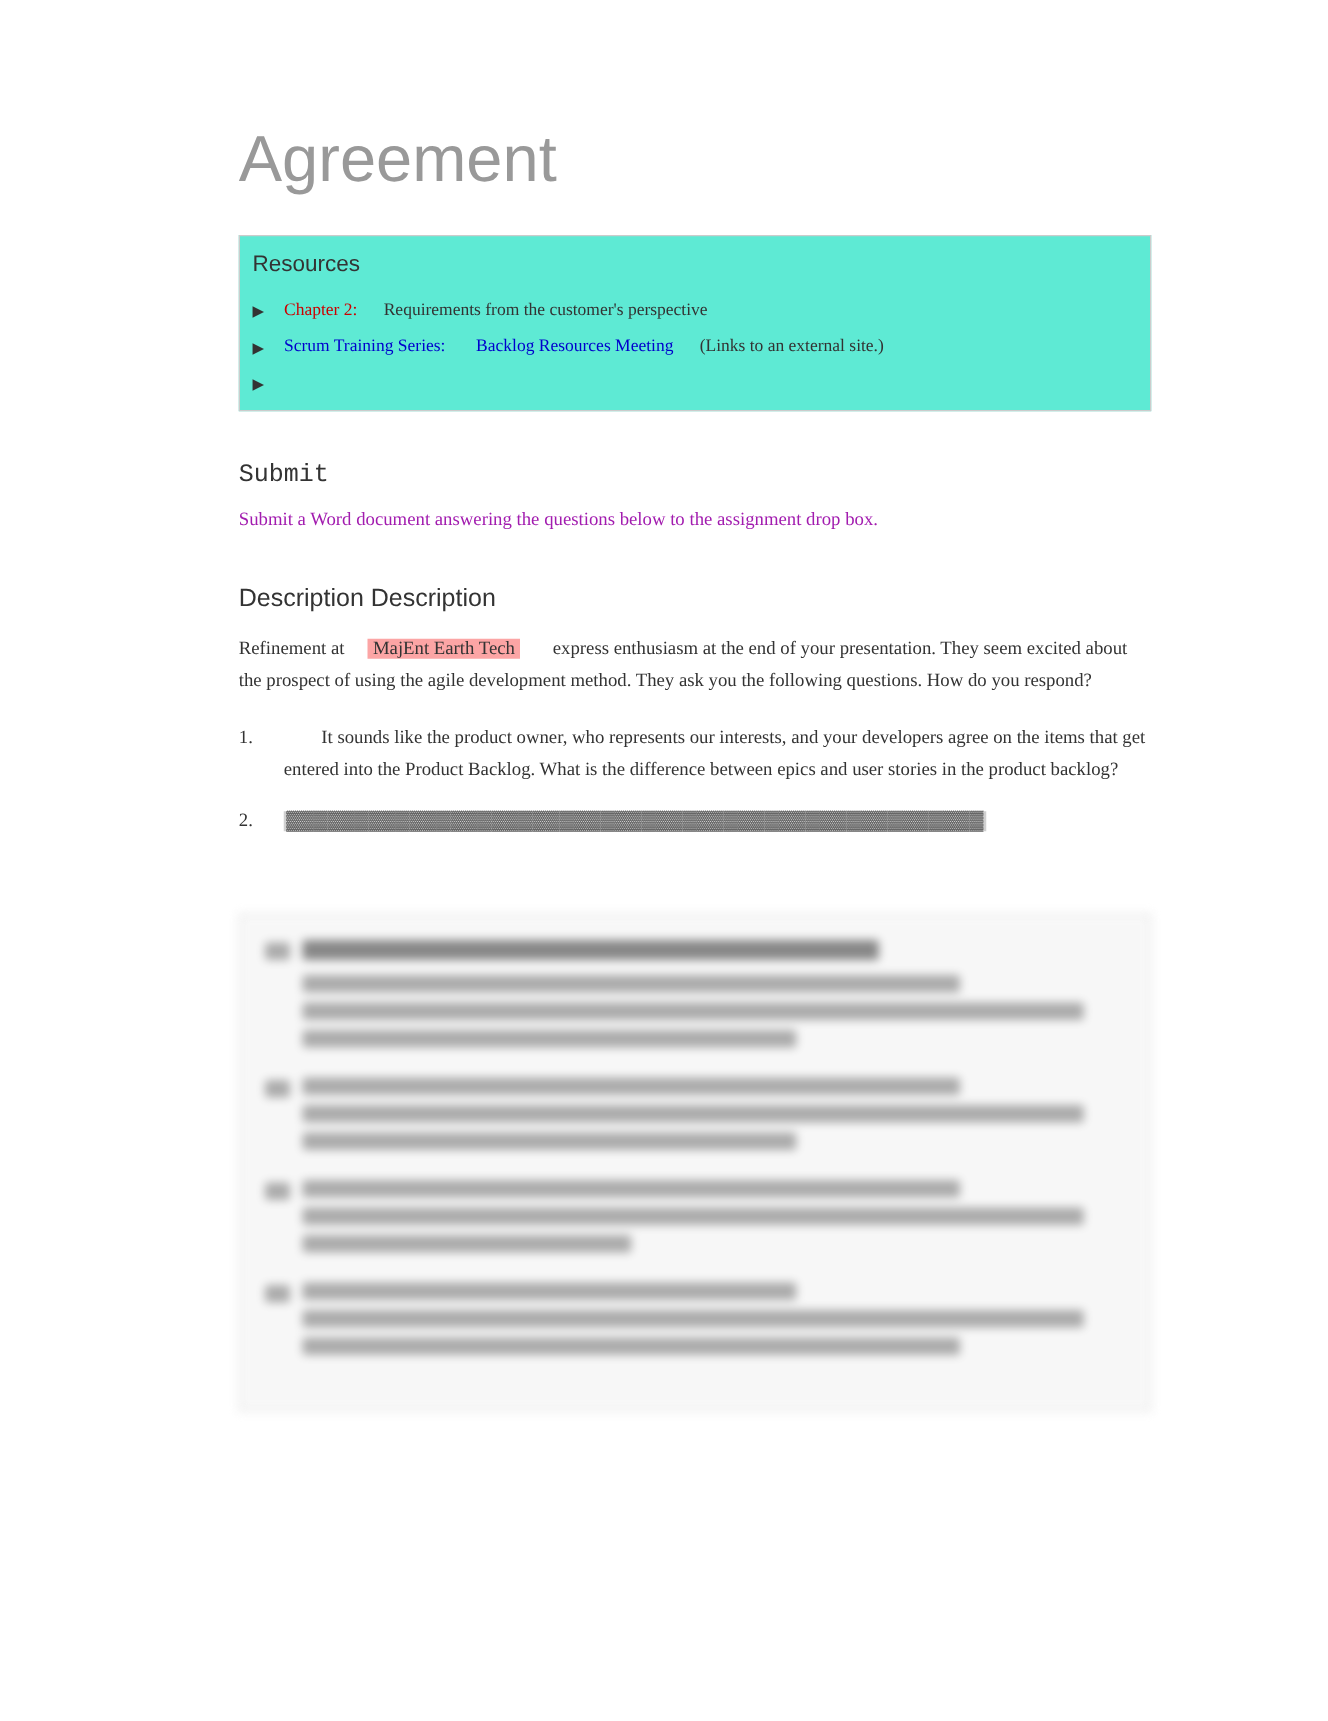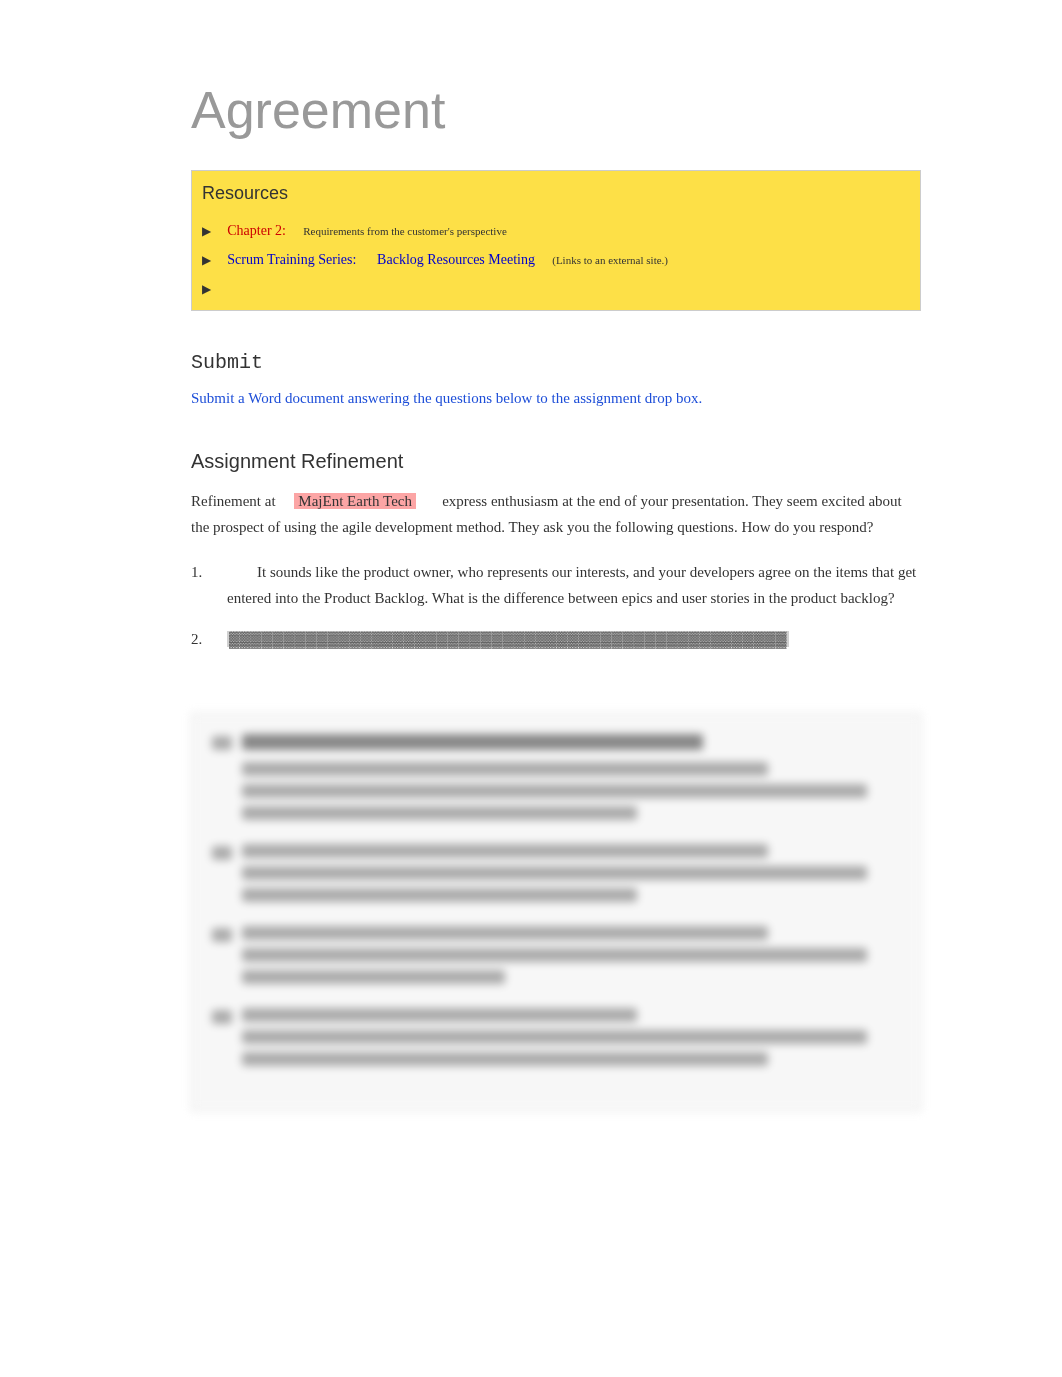--- a/index.html
+++ b/index.html
@@ -12,21 +12,21 @@
       font-family: Georgia, 'Times New Roman', serif;
       background: #ffffff;
       color: #333333;
       width: 1062px;
       min-height: 1377px;
       position: relative;
     }
 
     .page-container {
       max-width: 900px;
-      margin: 0 auto;
+      margin: 18px auto;
       padding: 80px 60px 60px 110px;
     }
 
     .main-title {
       font-size: 52px;
       font-weight: 300;
       color: #999999;
       margin-bottom: 30px;
       font-family: Arial, sans-serif;
     }
@@ -37,21 +37,21 @@
       color: #333333;
       margin-bottom: 16px;
       font-family: Arial, sans-serif;
       border-bottom: none;
     }
 
     .resources-section {
       border: 1px solid #cccccc;
       padding: 12px 16px 12px 10px;
       margin-bottom: 40px;
-      background: #fde047;
+      background: #5eead4;
     }
 
     .resource-item {
       display: flex;
       align-items: flex-start;
       margin-bottom: 8px;
       font-size: 14px;
       line-height: 1.5;
     }
 
@@ -73,40 +73,40 @@
       font-size: 14px;
       text-align: right;
     }
 
     .resource-link.red-link {
       color: #cc0000;
     }
 
     .resource-text {
       color: #333;
-      font-size: 11px;
+      font-size: 14px;
       text-align: center;
     }
 
     .submit-section {
       margin-bottom: 40px;
     }
 
     .submit-heading {
       font-size: 20px;
       font-weight: normal;
       color: #333;
       margin-bottom: 12px;
       font-family: Liberation Mono, monospace;
     }
 
     .submit-text {
       font-size: 15px;
       line-height: 1.6;
-      color: #1d4ed8;
+      color: #a21caf;
     }
 
     .assignment-section {
       margin-bottom: 40px;
     }
 
     .assignment-heading {
       font-size: 20px;
       font-weight: normal;
       color: #333;
@@ -236,21 +236,21 @@
       <span class="bullet-icon">▶</span>
     </div>
   </div>
 
   <div class="submit-section">
     <h2 class="submit-heading">Submit</h2>
     <p class="submit-text">Submit a Word document answering the questions below to the assignment drop box.</p>
   </div>
 
   <div class="assignment-section">
-    <h2 class="assignment-heading">Assignment Refinement</h2>
+    <h2 class="assignment-heading">Description Description</h2>
 
     <p class="assignment-intro">
       <span>Refinement at</span>
       &nbsp;&nbsp;&nbsp;
       <span class="company-name">MajEnt Earth Tech</span>
       &nbsp;&nbsp;&nbsp;&nbsp;&nbsp;
       <span>express enthusiasm at the end of your presentation. They seem excited about the prospect of using the agile development method. They ask you the following questions. How do you respond?</span>
     </p>
 
     <ol class="ordered-list">

